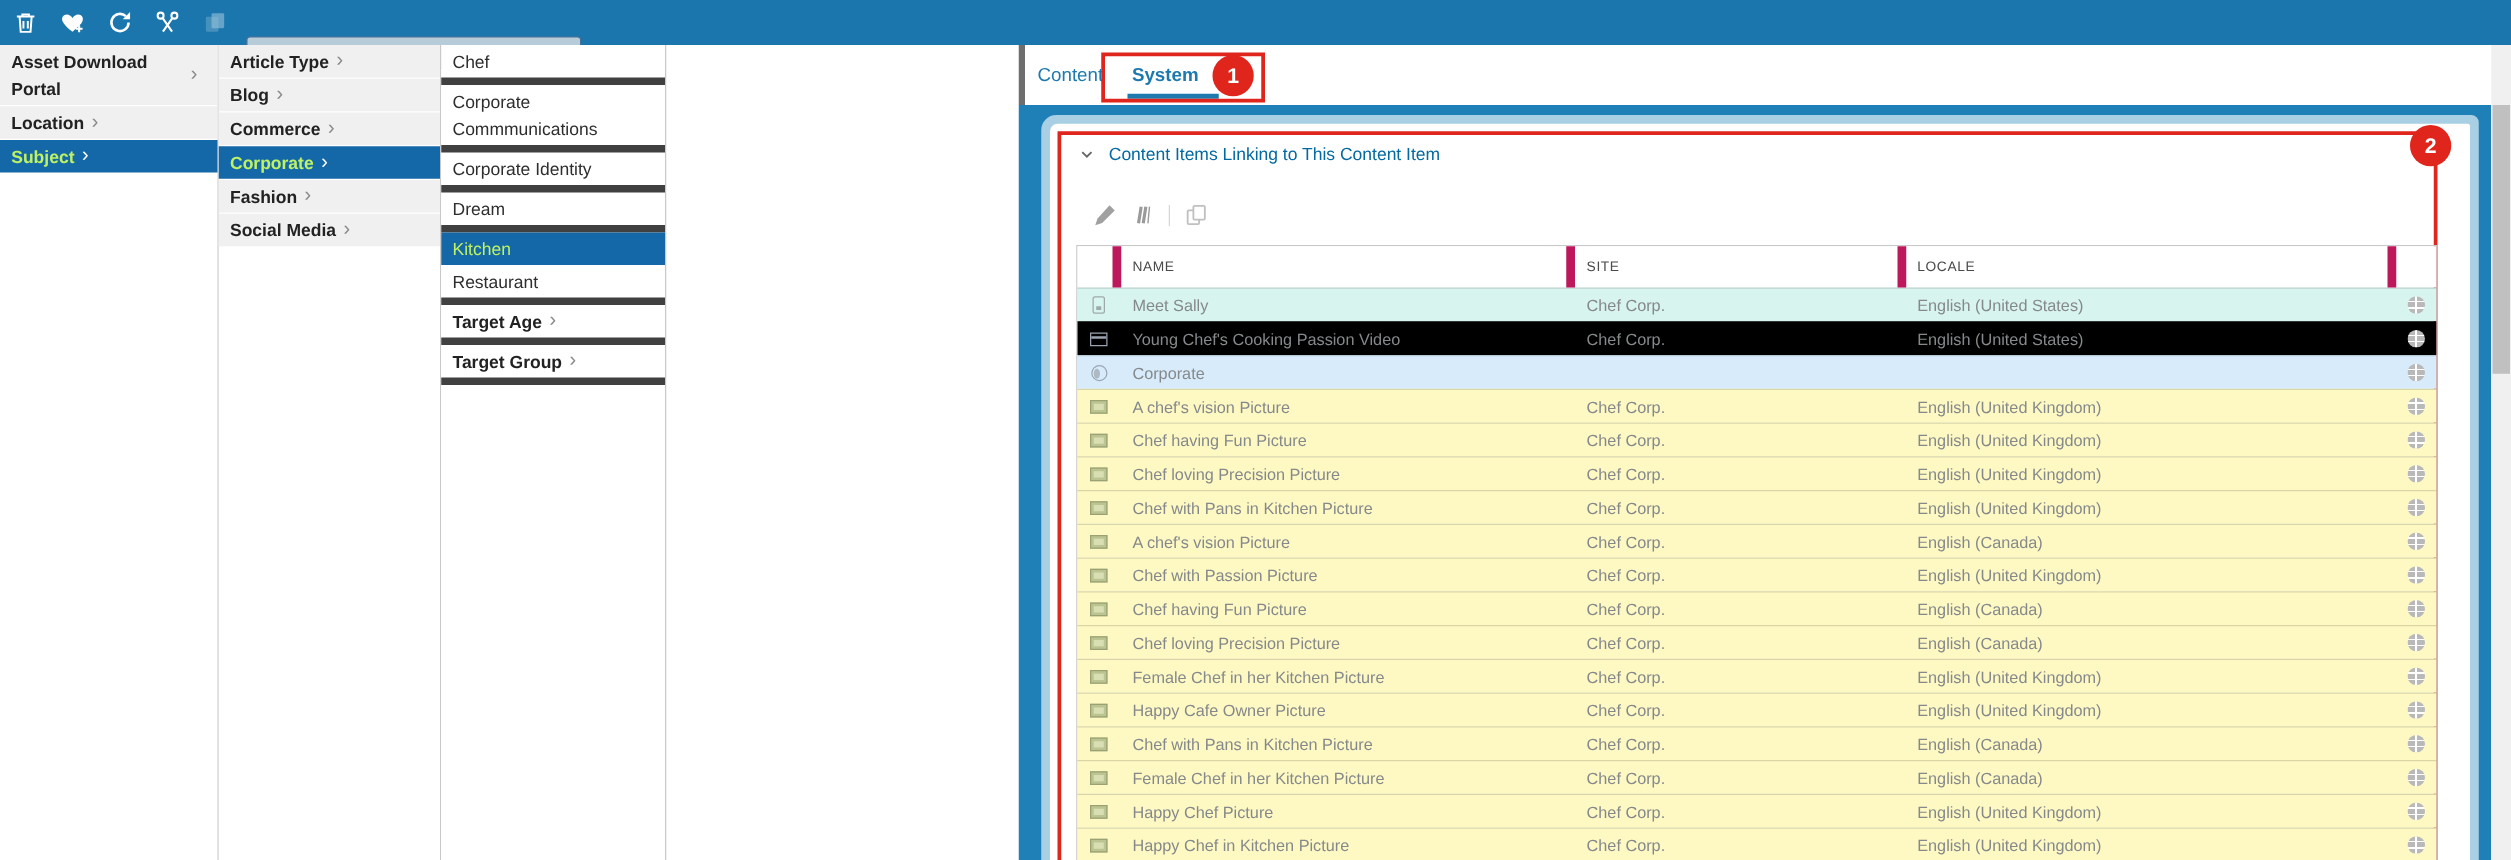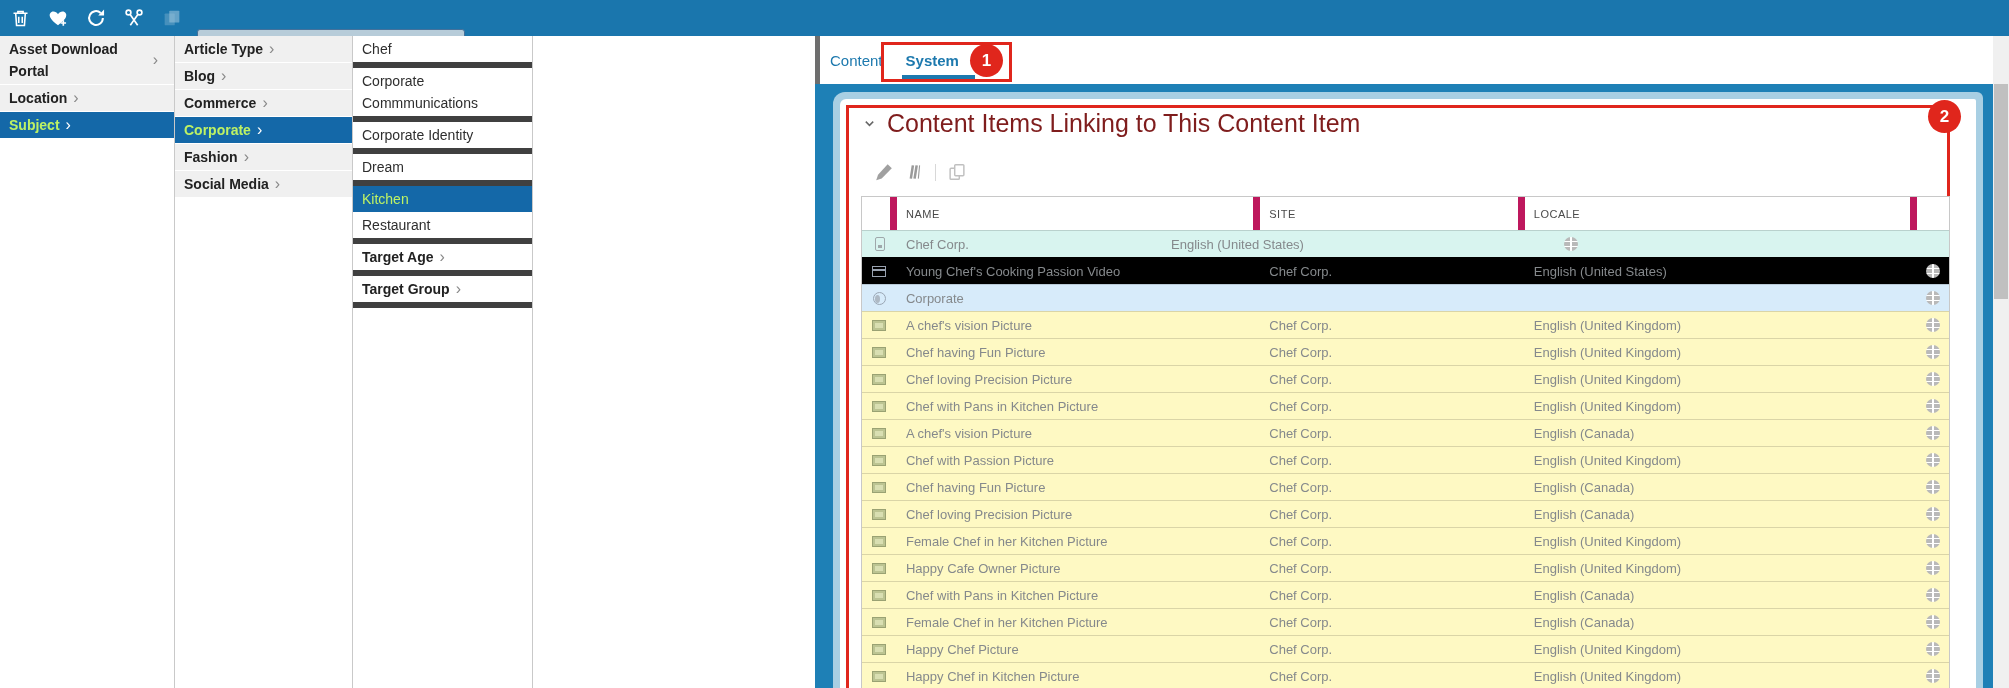--- a/index.html
+++ b/index.html
@@ -44,21 +44,21 @@
   .badge{width:33px;height:33px;border-radius:50%;background:#e0261c;color:#fff;font-weight:bold;
     font-size:17px;display:flex;align-items:center;justify-content:center;}
   .badge1{position:absolute;left:970px;top:44px;}
   .badge2{position:absolute;left:1928px;top:100px;z-index:5;}
   
   .main{position:absolute;left:815px;top:84px;right:16px;bottom:0;background:#1e80b6;}
   .panel-outer{position:absolute;left:18px;top:8px;right:10px;bottom:-20px;background:#a8cfe3;
     border-radius:12px 6px 0 0;}
   .panel-white{position:absolute;left:7px;top:7px;right:7px;bottom:0;background:#fff;border-radius:6px 2px 0 0;}
   .ph-header{position:absolute;left:23px;top:13px;height:22px;display:flex;align-items:center;gap:11px;
-    color:#7f1d1d;font-size:25px;cursor:pointer;}
+    color:#0369a1;font-size:14px;cursor:pointer;}
   .ph-tools{position:absolute;left:33px;top:60px;height:26px;display:flex;align-items:center;gap:10px;}
   .ph-tools .sep{width:1px;height:17px;background:#d8d8d8;}
   .ph-tools svg{cursor:pointer;}
   
   .tbl{position:absolute;left:21px;top:97px;width:1089px;border:1px solid #c8c8c8;box-sizing:border-box;font-size:13px;color:#85898c;}
   .thead{display:flex;height:33px;background:#fff;}
   .thead .tc{border-right:7px solid #be185d;box-sizing:border-box;display:flex;align-items:center;
     font-size:11px;color:#4a4a4a;letter-spacing:.5px;padding-left:9px;}
   .thead .tc:last-child{border-right:none;}
   .trow{display:flex;height:26px;border-top:1px solid rgba(0,0,0,.14);cursor:pointer;}
@@ -249,20 +249,21 @@
           <div class="tc c-name">NAME</div>
           <div class="tc c-site">SITE</div>
           <div class="tc c-loc">LOCALE</div>
           <div class="tc c-globe"></div>
         </div>
         <div id="table-body">
             <div class="trow hl-teal">
               <div class="tc c-icon">
                 <span class="ricon ricon-doc"></span>
               </div>
+              <div class="tc c-name">Meet Sally</div>
               <div class="tc c-site">Chef Corp.</div>
               <div class="tc c-loc">English (United States)</div>
               <div class="tc c-globe">
                 <span class="gicon"></span>
               </div>
             </div>
             <div class="trow hl-lavender">
               <div class="tc c-icon">
                 <span class="ricon ricon-video"></span>
               </div>

